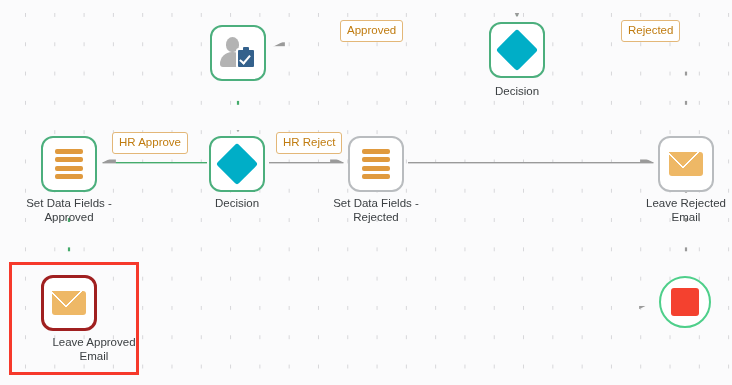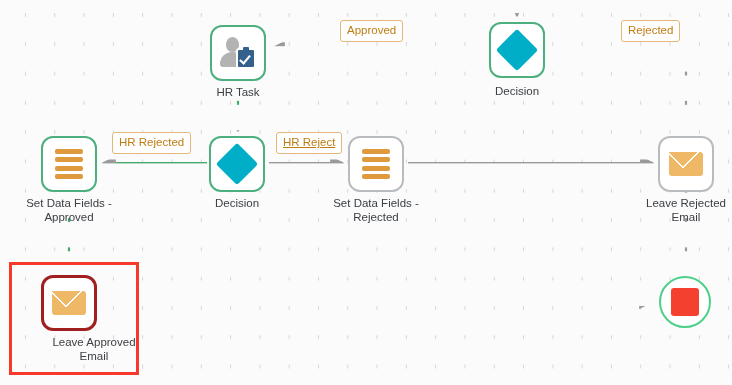--- a/index.html
+++ b/index.html
@@ -211,21 +211,20 @@
 
   <div class="node green" style="left:210px; top:25px;">
     <div class="hrtask">
       <span class="head"></span>
       <span class="body"></span>
       <span class="clip">
           <span class="check"></span>
         </span>
     </div>
   </div>
-  <div class="node-label" style="left:178px; top:85px; width:120px;">HR Task</div>
 
   <div class="node green" style="left:489px; top:22px;">
     <div class="diamond"></div>
   </div>
   <div class="node-label" style="left:457px; top:84px; width:120px;">Decision</div>
 
   <div class="node green" style="left:41px; top:136px;">
     <div class="datafields">
       <i></i>
         <i></i>
@@ -271,19 +270,19 @@
 Email</div>
 
   <div class="end-node" style="left:659px; top:276px;">
     <div class="end-square"></div>
   </div>
 
   <div class="edge-label" style="left:340px; top:20px;">Approved</div>
 
   <div class="edge-label" style="left:621px; top:20px;">Rejected</div>
 
-  <div class="edge-label" style="left:112px; top:132px;">HR Rejected</div>
-
-  <div class="edge-label" style="left:276px; top:132px;text-decoration:underline;">HR Reject</div>
+  <div class="edge-label" style="left:112px; top:132px;">HR Approve</div>
+
+  <div class="edge-label" style="left:276px; top:132px;">HR Reject</div>
 
   <div class="selection-box" style="left:9px; top:262px; width:130px; height:113px;"></div>
 
 </div>
 
 </body></html>

